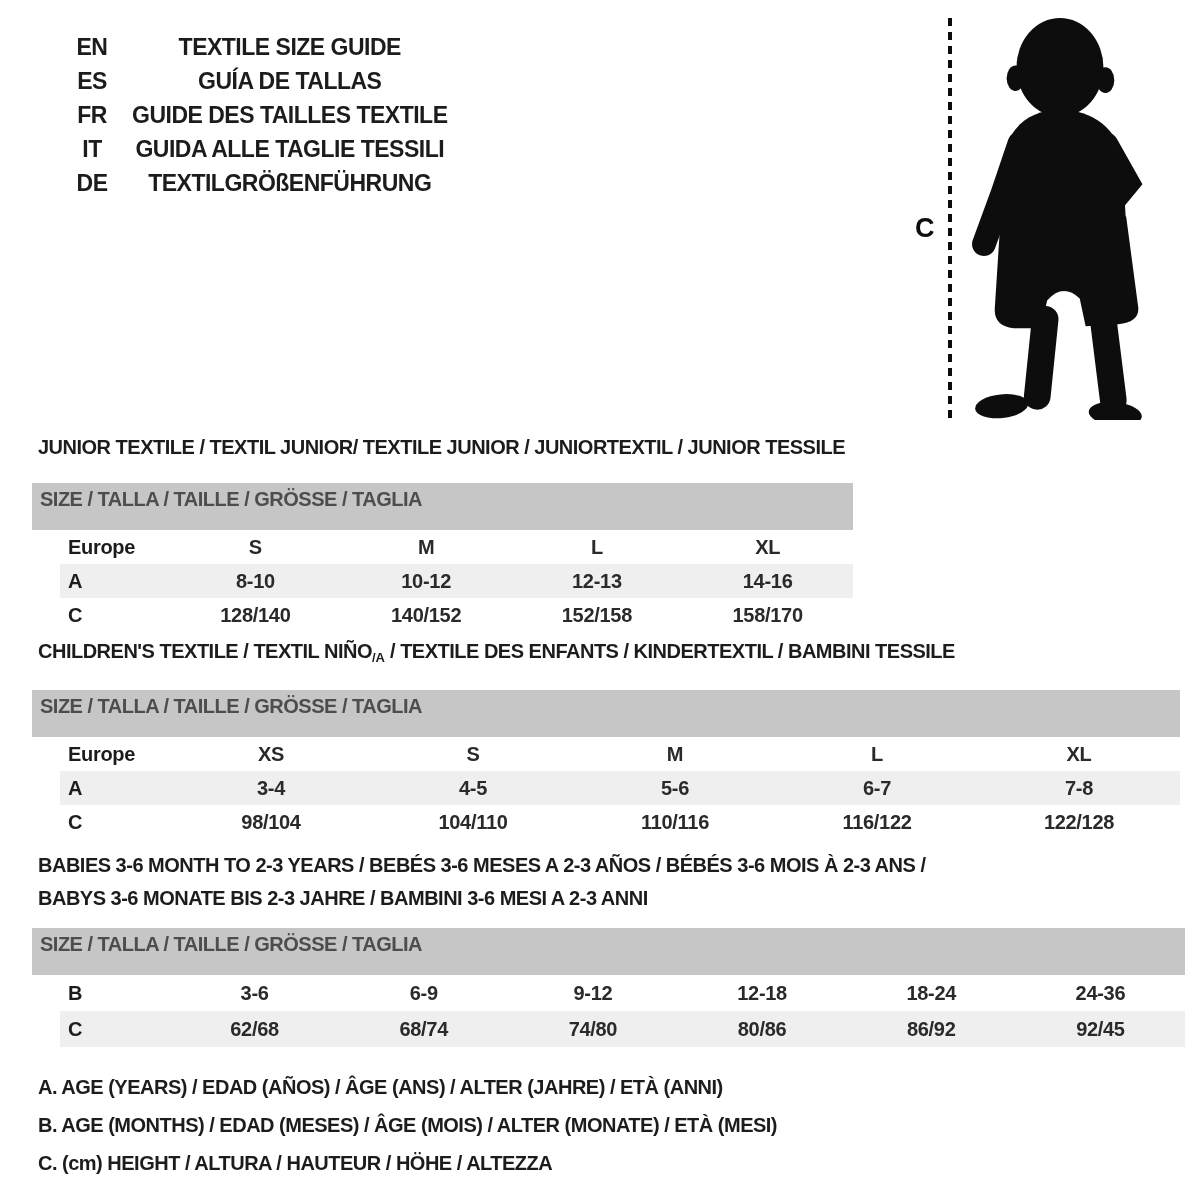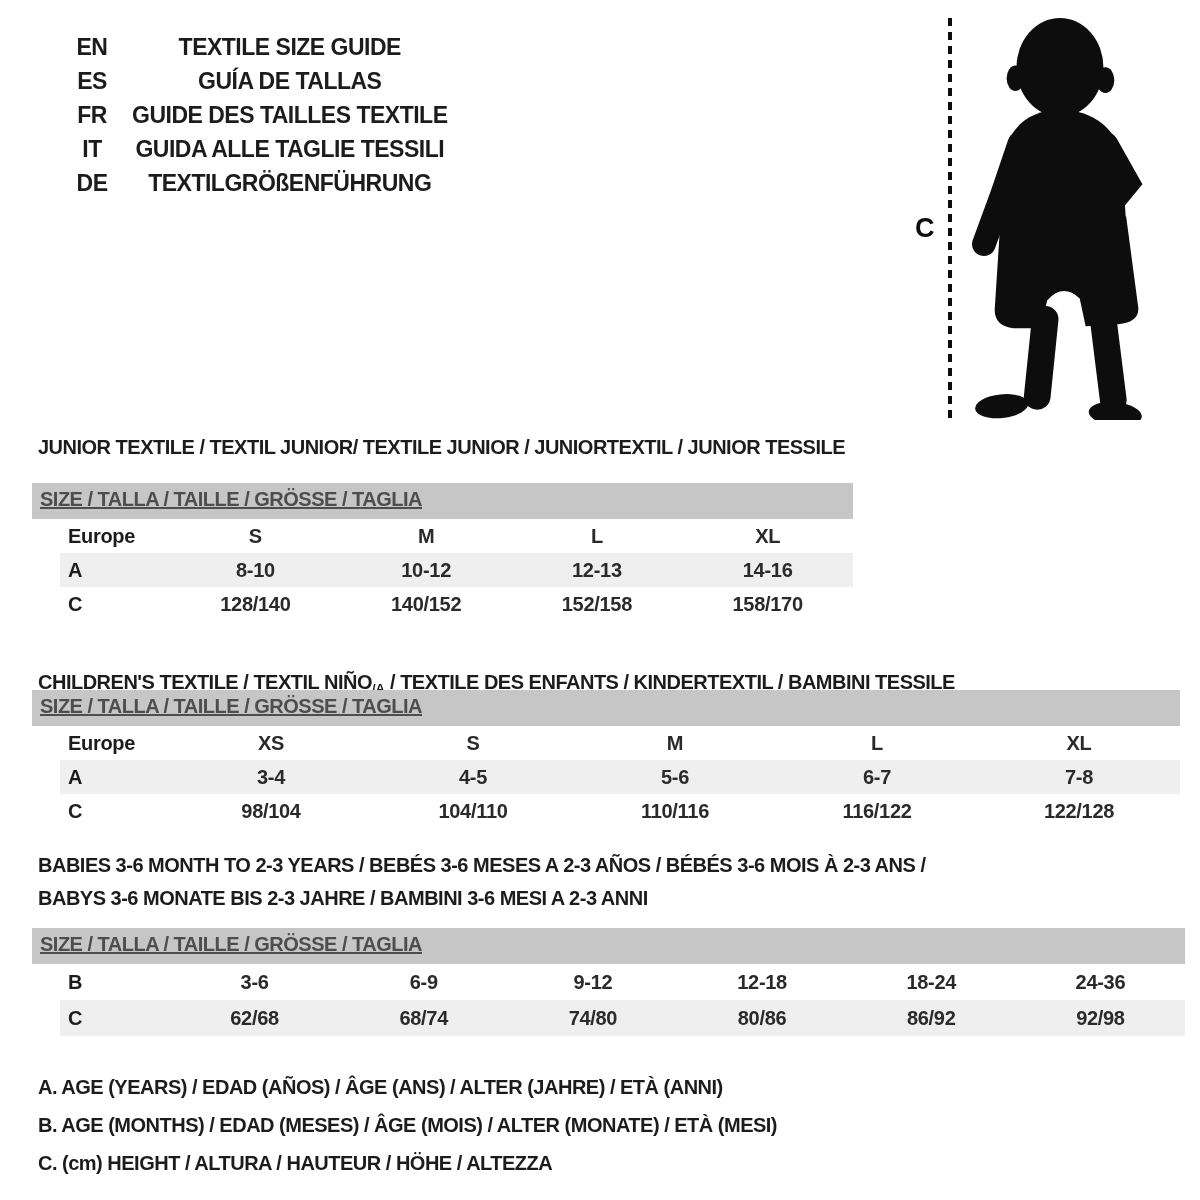--- a/index.html
+++ b/index.html
@@ -22,28 +22,28 @@
   
   .figure { left:905px; top:10px; width:250px; height:420px; color:var(--silhouette,#0d0d0d); }
   .dash-line { position:absolute; left:43px; top:8px; width:4px; height:402px;
                background:repeating-linear-gradient(to bottom, currentColor 0 8px, transparent 8px 14px); }
   .measure-label { position:absolute; left:10px; top:203px; font-size:27px; }
   .toddler { position:absolute; left:62px; top:5px; }
 
   
   .sec-title { font-size:20px; letter-spacing:-0.5px; white-space:nowrap; }
   #junior-title   { left:38px; top:436px; }
-  #children-title { left:38px; top:671px;text-align:right; }
+  #children-title { left:38px; top:640px;text-align:right; }
   #babies-title   { left:38px; top:849px; line-height:33px; }
   .sub { font-size:13px; vertical-align:-4px; letter-spacing:0; }
 
   
   .size-table { position:absolute; }
-  .size-bar { height:36px; background:var(--bar-bg,#c6c6c6); color:var(--bar-text,#4d4d4d);
-              font-size:20px; line-height:32px; padding-left:8px; letter-spacing:-0.5px; white-space:nowrap;text-decoration:underline; }
+  .size-bar { height:47px; background:var(--bar-bg,#c6c6c6); color:var(--bar-text,#4d4d4d);
+              font-size:20px; line-height:32px; padding-left:8px; letter-spacing:-0.5px; white-space:nowrap; }
   .t-row { display:grid; align-items:center; font-size:20px; letter-spacing:-0.3px;margin-left:28px; }
   .t-row .lbl { padding-left:8px; text-align:left; }
   .t-row .val { text-align:center; color:#2a2a2a; }
   .shaded { background:var(--row-shade,#efefef); }
 
   #junior-table { left:32px; top:483px; width:821px; }
   #junior-table .t-row { grid-template-columns:110px repeat(4,1fr); height:34px; }
   #children-table { left:32px; top:690px; width:1148px; }
   #children-table .t-row { grid-template-columns:110px repeat(5,1fr); height:34px; }
   #babies-table { left:32px; top:928px; width:1153px; }
@@ -170,21 +170,21 @@
     <div class="val">18-24</div>
     <div class="val">24-36</div>
   </div>
   <div class="t-row shaded">
     <div class="lbl">C</div>
     <div class="val">62/68</div>
     <div class="val">68/74</div>
     <div class="val">74/80</div>
     <div class="val">80/86</div>
     <div class="val">86/92</div>
-    <div class="val">92/98</div>
+    <div class="val">92/45</div>
   </div>
 </div>
 
 <div class="abs footnotes">
   <div>A. AGE (YEARS) / EDAD (AÑOS) / ÂGE (ANS) / ALTER (JAHRE) / ETÀ (ANNI)</div>
   <div>B. AGE (MONTHS) / EDAD (MESES) / ÂGE (MOIS) / ALTER (MONATE) / ETÀ (MESI)</div>
   <div>C. (cm) HEIGHT / ALTURA / HAUTEUR / HÖHE / ALTEZZA</div>
 </div>
 
 </body></html>

